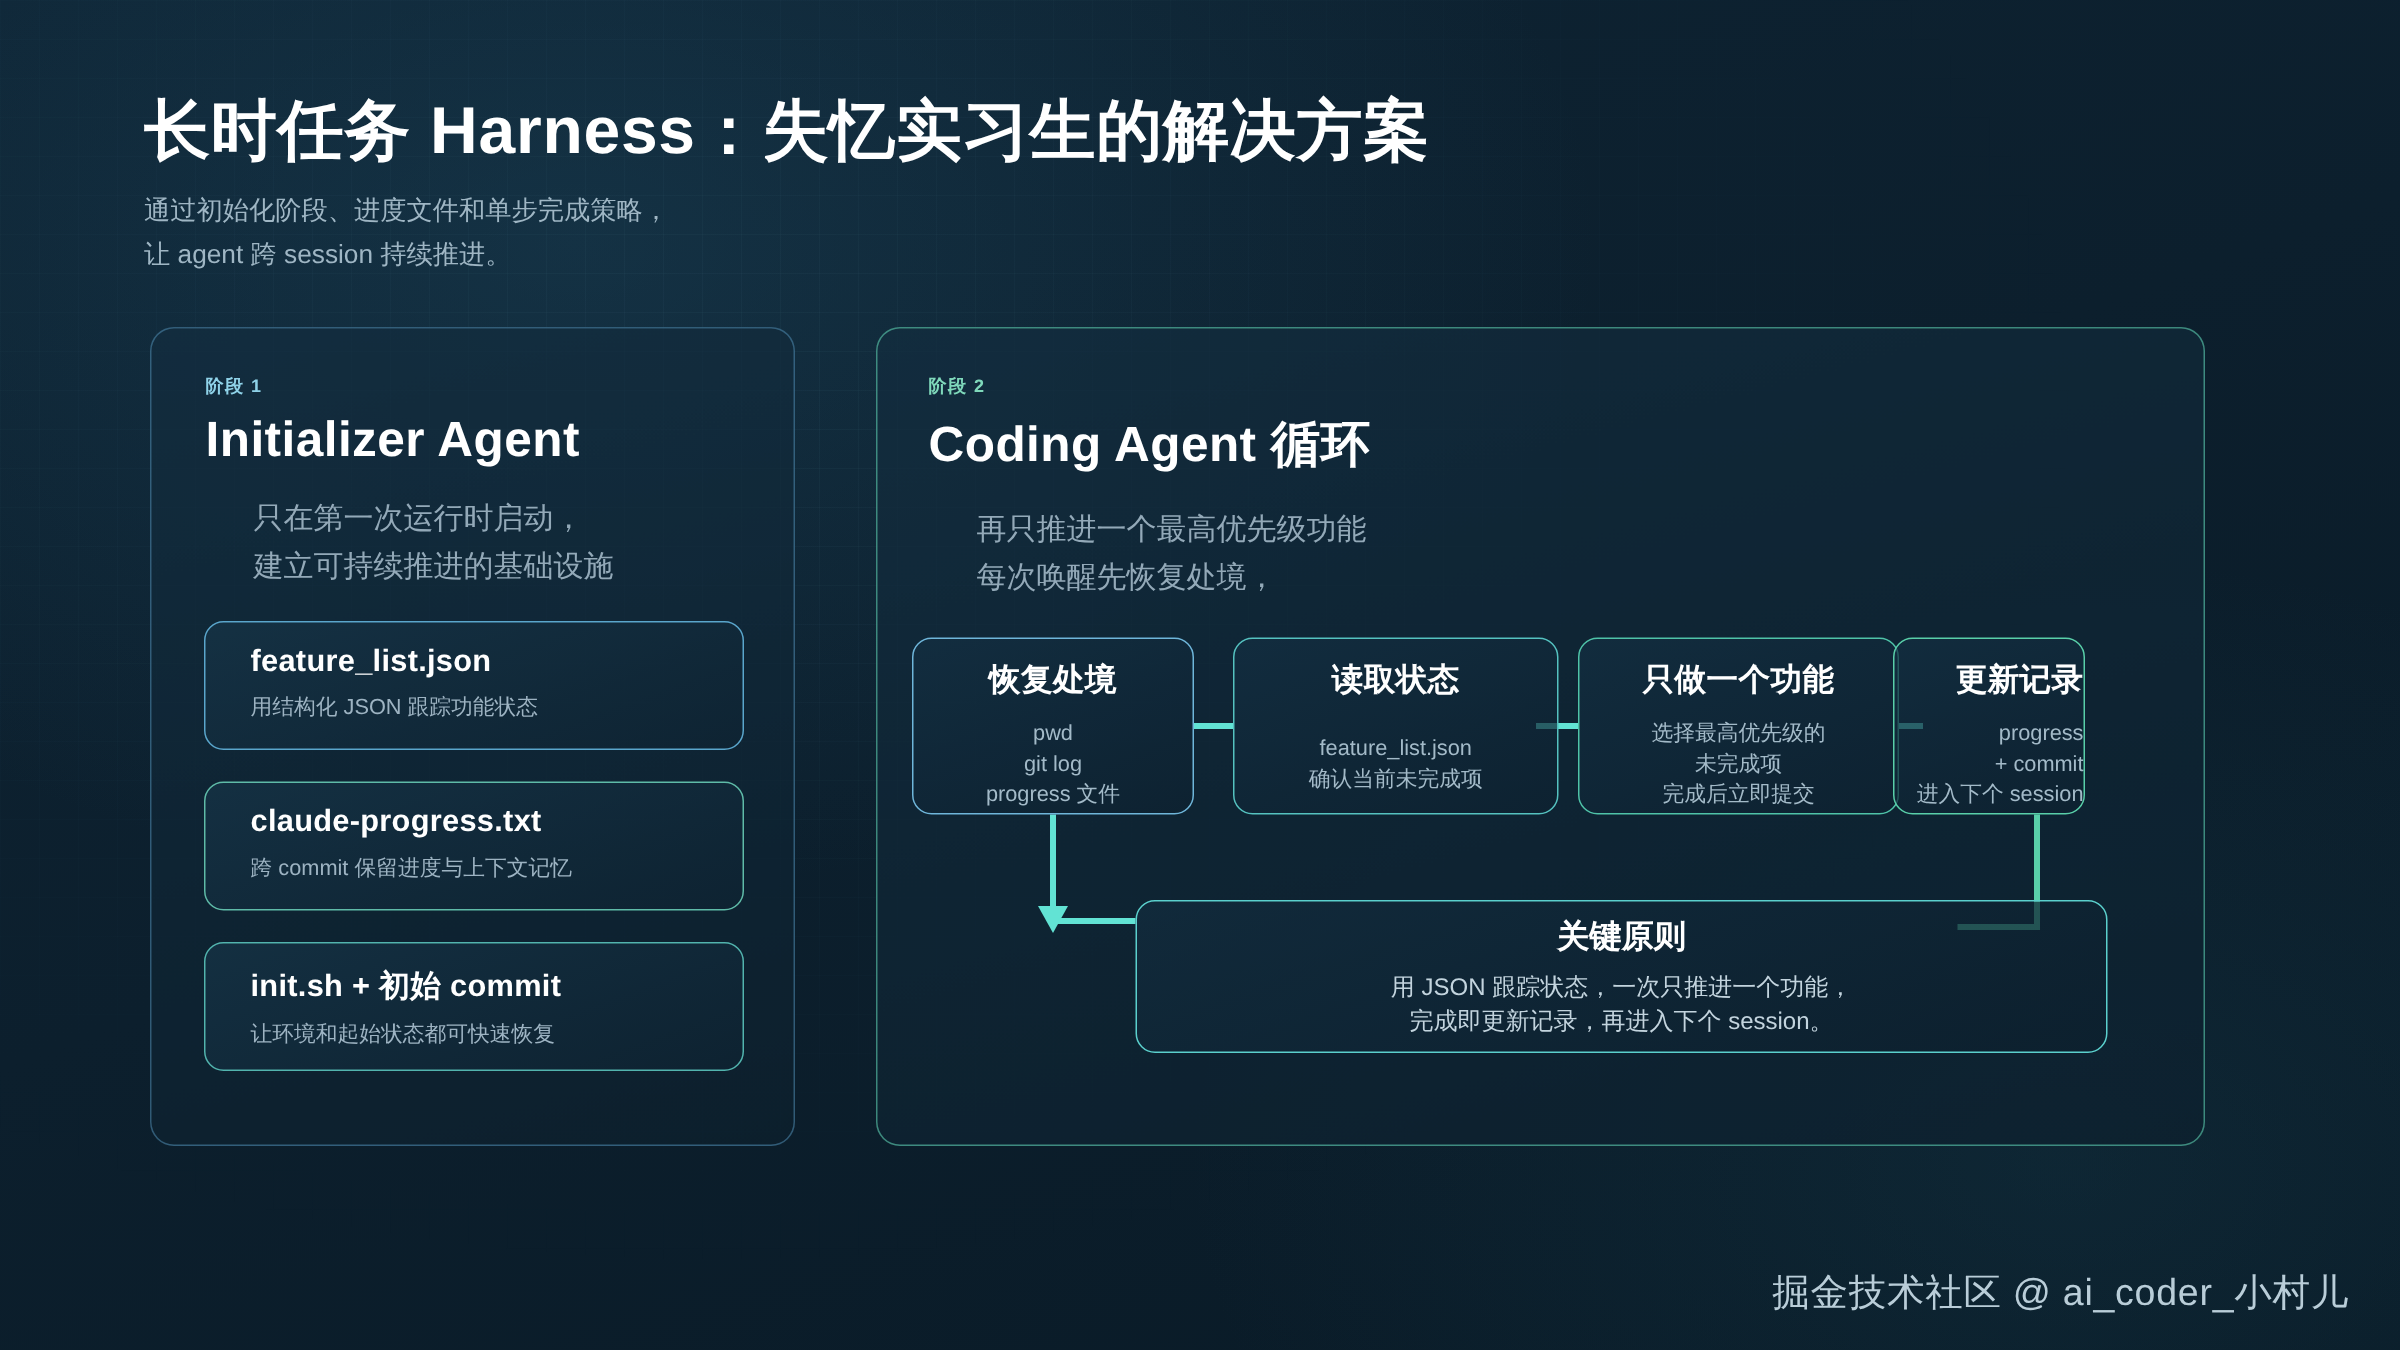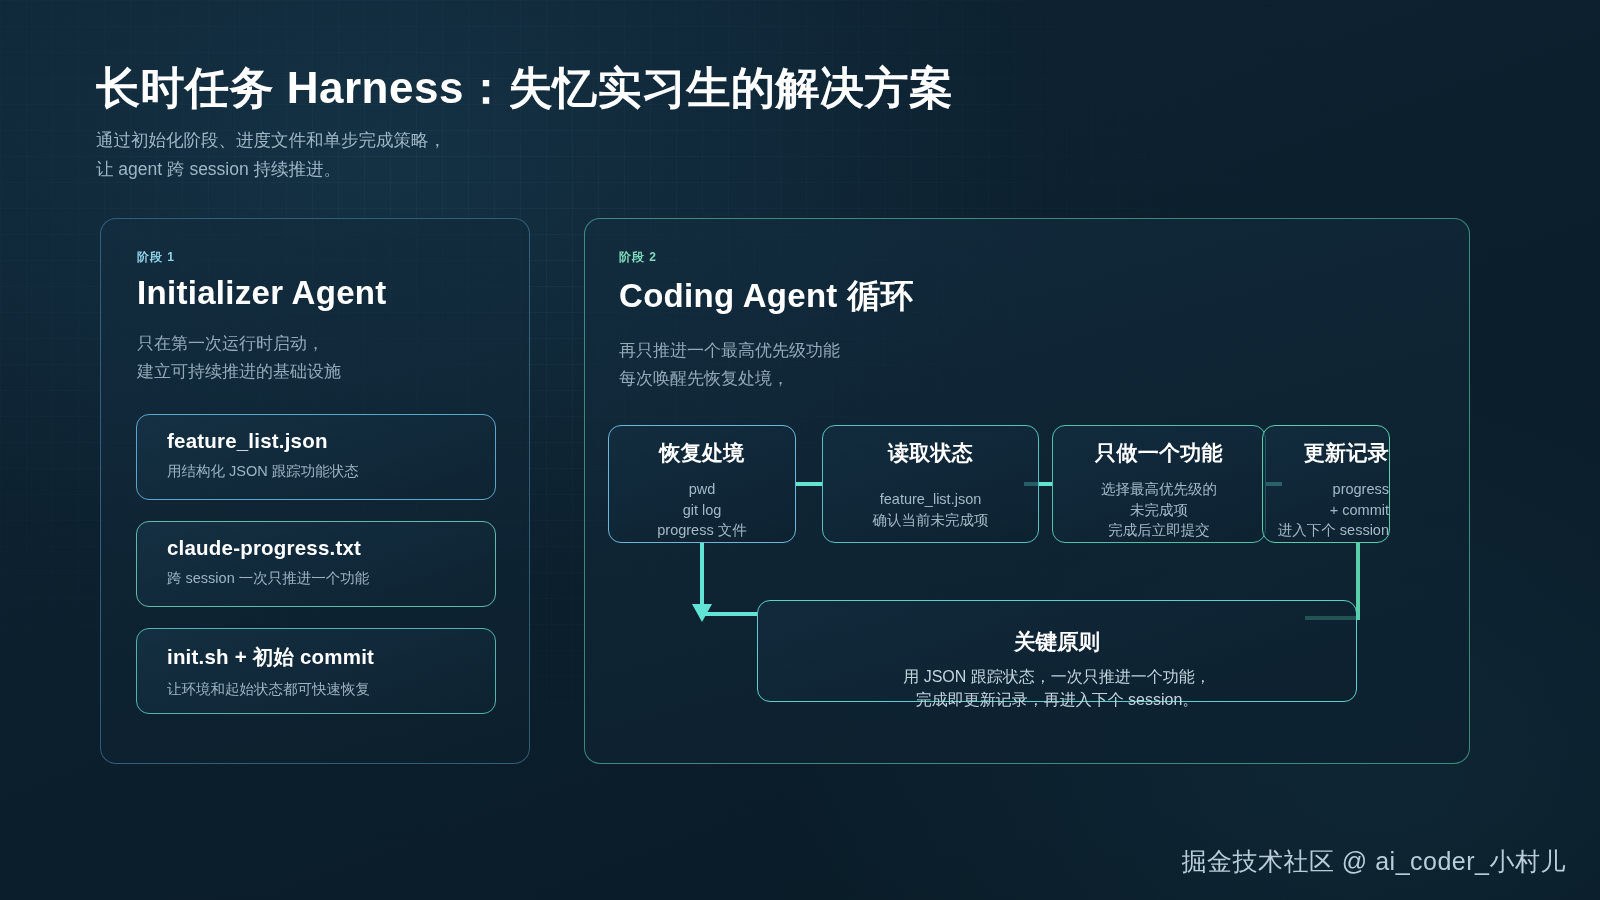--- a/index.html
+++ b/index.html
@@ -52,21 +52,21 @@
   #panel-left  { left:100px;  top:218px; width:430px;  height:546px;
                  border:1.6px solid rgba(86,150,190,.50); }
   #panel-right { left:584px;  top:218px; width:886px;  height:546px;
                  border:1.6px solid rgba(94,207,176,.60); }
 
   .phase-tag { font-size:12px; font-weight:bold; letter-spacing:1px; }
   #tag-left  { color:#8fd2e8; }
   #tag-right { color:#7fd9bb; }
 
   .phase-title { font-size:33px; font-weight:bold; color:#ffffff; margin-top:8px; letter-spacing:.3px; }
-  .phase-desc  { font-size:17px; color:#93a9b8; line-height:1.62; margin-top:18px; }
+  .phase-desc  { font-size:20px; color:#93a9b8; line-height:1.62; margin-top:18px;margin-left:32px; }
 
   .panel-pad-l { position:absolute; left:36px; top:30px; }
   .panel-pad-r { position:absolute; left:34px; top:30px; }
 
   
   .fcard {
     position:absolute; left:136px; width:360px; height:86px;
     border-radius:13px;
     background:linear-gradient(160deg, rgba(22,52,71,.72) 0%, rgba(14,35,50,.72) 100%);
     padding:14px 0 0 30px;
@@ -91,25 +91,25 @@
   #step-3 { left:1262px; width:128px; border:1.5px solid #59cfa9;text-align:right; }
 
   .step-title { font-size:21px; font-weight:bold; color:#ffffff; letter-spacing:.3px; }
   .step-lines { margin-top:12px; font-size:14.5px; color:#a3bac8; line-height:1.42; }
 
   
   #connectors { position:absolute; inset:0; pointer-events:none; }
 
   
   #keybox {
-    position:absolute; left:757px; top:600px; width:600px; height:102px;
+    position:absolute; left:757px; top:600px; width:648px; height:102px;
     border-radius:13px;
     border:1.5px solid #5bd0cd;
     background:linear-gradient(160deg, rgba(18,44,62,.72) 0%, rgba(12,31,45,.72) 100%);
-    text-align:center; padding-top:26px;
+    text-align:center; padding-top:8px;
   }
   #key-title { font-size:21.5px; font-weight:bold; color:#ffffff; }
   .key-line  { font-size:16px; color:#c3d4de; line-height:1.46; }
   #key-lines { margin-top:9px; }
 
   
   #footer {
     position:absolute; right:34px; bottom:22px;
     font-size:25px; color:#b9cdd8; letter-spacing:.5px;
   }
@@ -137,21 +137,21 @@
       </div>
     </div>
   </div>
 
   <div class="fcard" id="fcard-0">
     <div class="fcard-title">feature_list.json</div>
     <div class="fcard-desc">用结构化 JSON 跟踪功能状态</div>
   </div>
   <div class="fcard" id="fcard-1">
     <div class="fcard-title">claude-progress.txt</div>
-    <div class="fcard-desc">跨 session 一次只推进一个功能</div>
+    <div class="fcard-desc">跨 commit 保留进度与上下文记忆</div>
   </div>
   <div class="fcard" id="fcard-2">
     <div class="fcard-title">init.sh + 初始 commit</div>
     <div class="fcard-desc">让环境和起始状态都可快速恢复</div>
   </div>
 
   <div class="panel" id="panel-right">
     <div class="panel-pad-r">
       <div class="phase-tag" id="tag-right">阶段 2</div>
       <div class="phase-title">Coding Agent 循环</div>

